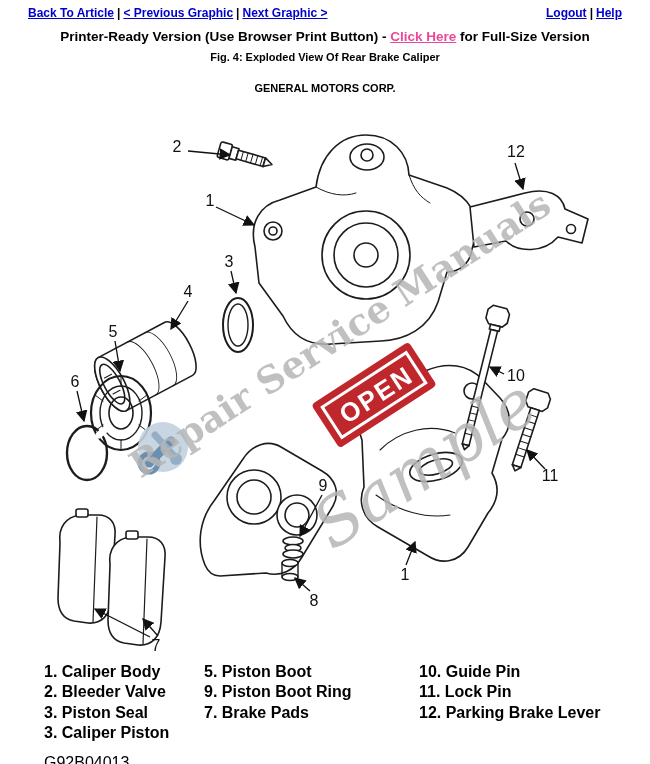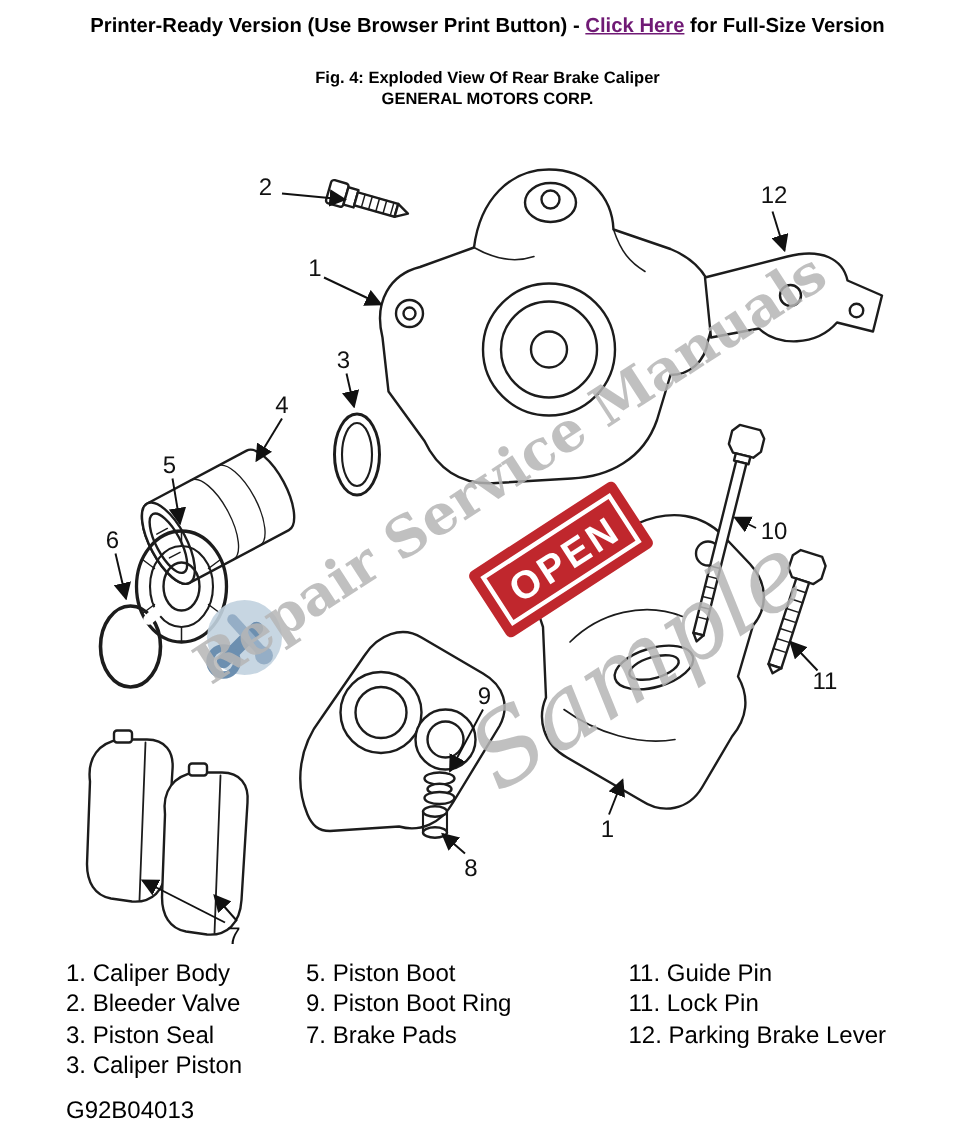--- a/index.html
+++ b/index.html
@@ -8,40 +8,48 @@
 
   a { text-decoration:underline; cursor:pointer; }
 
   .nav-bar { display:flex; justify-content:space-between; align-items:baseline;
     padding:6px 28px 0 28px; font-size:12px; font-weight:bold; }
   .nav-group { white-space:nowrap; }
   .nav-bar a { color:#0000cc; }
   .sep { color:#000; padding:0 3px; }
 
   .title-line { text-align:center; font-size:13.5px; font-weight:bold; margin-top:9px; }
-  .title-line a { color:#701a75; }
-
-  .fig-caption { text-align:center; font-size:11px; font-weight:bold; margin-top:22px; }
-  .company     { text-align:center; font-size:11px; font-weight:bold; margin-top:2px; }
+  .title-line a { color:#ec4899; }
+
+  .fig-caption { text-align:center; font-size:11px; font-weight:bold; margin-top:7px; }
+  .company     { text-align:center; font-size:11px; font-weight:bold; margin-top:19px; }
 
   .diagram-wrap { margin-top:1px; line-height:0; }
 
   .legend { display:flex; padding-left:44px; font-size:16px; margin-top:2px; }
-  .legend ul { list-style:none; margin:0; padding:0; }
+  .legend ul { list-style:none; margin:0; padding:0;font-weight:bold; }
   .legend li { line-height:1.28; white-space:nowrap; }
   .legend-col1 { width:160px; }
   .legend-col2 { width:215px; }
 
   .footer-code { margin:10px 0 6px 44px; font-size:16px; }
 </style>
 </head>
 <body>
 
 <div class="page">
 
+  <div class="nav-bar">
+    <span class="nav-group">
+      <a href="#">Back To Article</a><span class="sep">|</span><a href="#">&lt; Previous Graphic</a><span class="sep">|</span><a href="#">Next Graphic &gt;</a>
+    </span>
+    <span class="nav-group">
+      <a href="#">Logout</a><span class="sep">|</span><a href="#">Help</a>
+    </span>
+  </div>
 
   <div class="title-line"><span>Printer-Ready Version (Use Browser Print Button) - </span><a href="#">Click Here</a><span> for Full-Size Version</span></div>
 
   <div class="fig-caption">Fig. 4: Exploded View Of Rear Brake Caliper</div>
   <div class="company">GENERAL MOTORS CORP.</div>
 
   <div class="diagram-wrap">
     <svg viewBox="0 0 650 565" width="650" height="565" xmlns="http://www.w3.org/2000/svg">
       <defs>
         <marker id="arr" markerWidth="9" markerHeight="9" refX="8" refY="4.5" orient="auto">
@@ -223,21 +231,21 @@
       <li>2. Bleeder Valve</li>
       <li>3. Piston Seal</li>
       <li>3. Caliper Piston</li>
     </ul>
     <ul class="legend-col2">
       <li>5. Piston Boot</li>
       <li>9. Piston Boot Ring</li>
       <li>7. Brake Pads</li>
     </ul>
     <ul class="legend-col3">
-      <li>11. Guide Pin</li>
+      <li>10. Guide Pin</li>
       <li>11. Lock Pin</li>
       <li>12. Parking Brake Lever</li>
     </ul>
   </div>
 
   <div class="footer-code">G92B04013</div>
 
 </div>
 
 </body></html>

